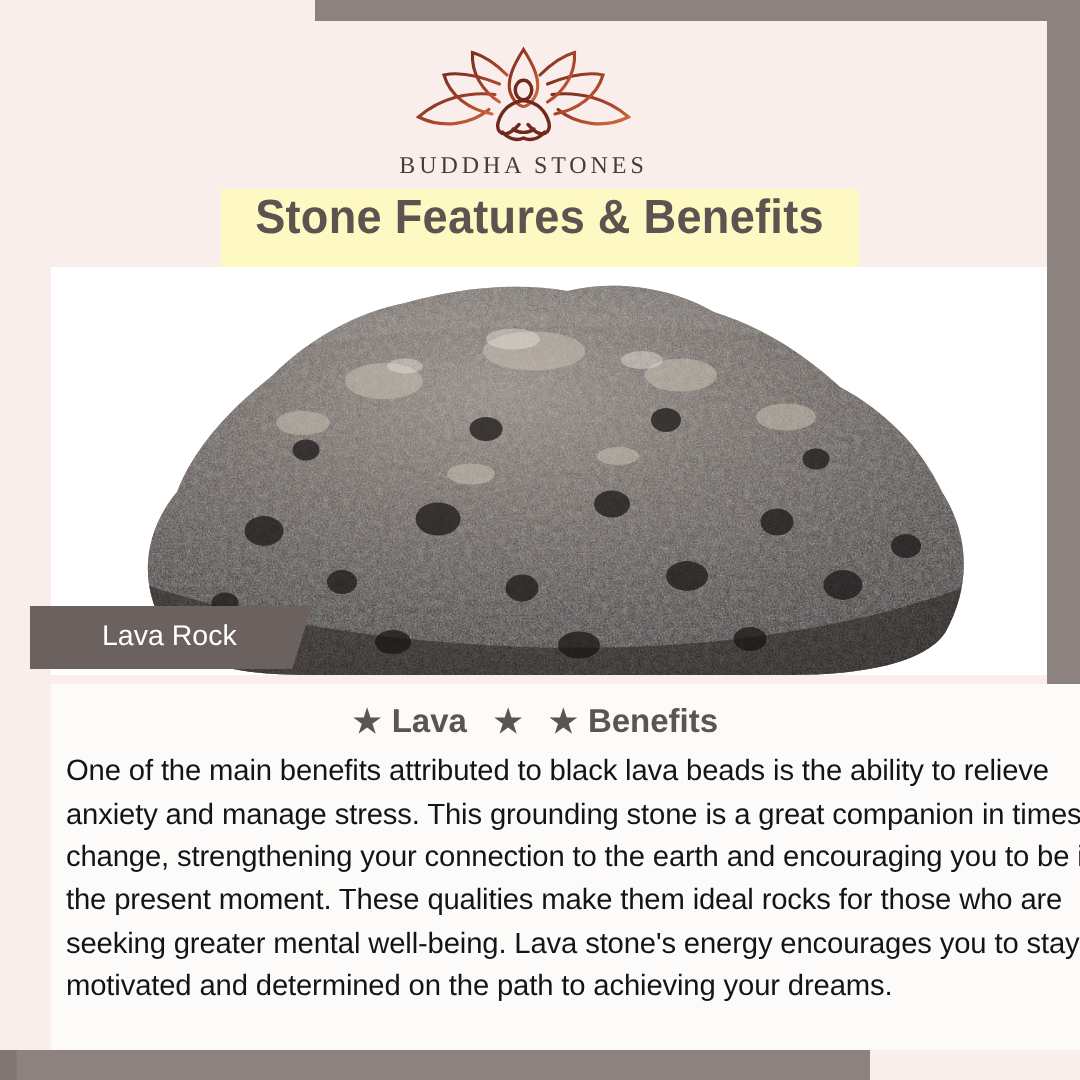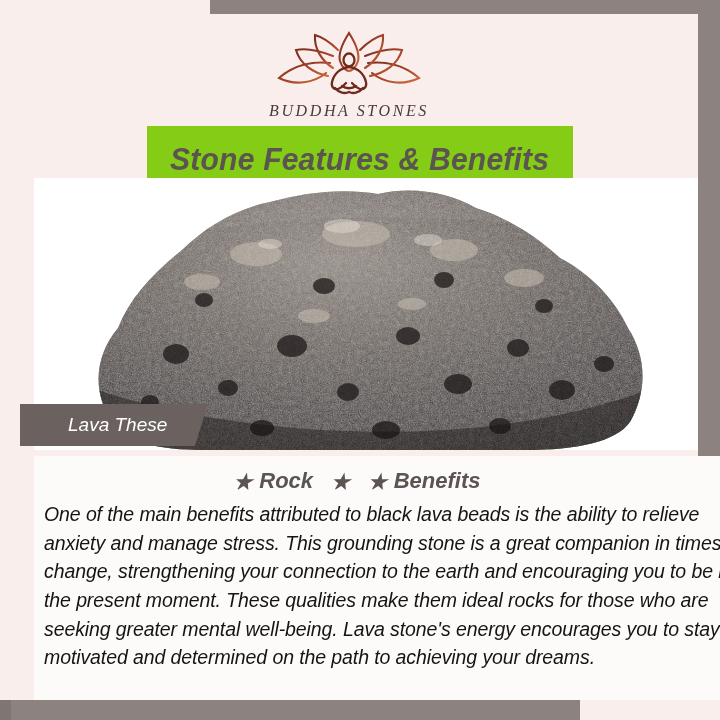--- a/index.html
+++ b/index.html
@@ -11,21 +11,20 @@
   body {
     font-family: "Liberation Sans", sans-serif;
   }
 
   .poster {
     position: relative;
     width: 720px;
     height: 720px;
     overflow: hidden;
     background: #faeeec;
-    font-style: italic;
   }
 
   
   .frame-band {
     position: absolute;
     background: #8c8280;
     z-index: 1;
   }
   .frame-top-right {
     top: 0;
@@ -122,24 +121,24 @@
     font-weight: 400;
   }
 
   
   .title-banner {
     position: absolute;
     top: 126px;
     left: 147px;
     width: 426px;
     height: 52px;
-    background: #84cc16;
+    background: #fef9c3;
     z-index: 7;
     display: flex;
-    align-items: flex-end;
+    align-items: flex-start;
     justify-content: center;
   }
   .title-text {
     font-family: "Liberation Sans Narrow", "Liberation Sans", sans-serif;
     font-size: 32px;
     font-weight: bold;
     color: #5b5450;
     letter-spacing: .2px;
     white-space: nowrap;
     transform: scaleX(.94);
@@ -360,28 +359,28 @@
           <ellipse cx="372" cy="62" rx="14" ry="6"></ellipse>
         </g>
 
         <path d="M0 272 L620 272 L620 200 C 520 246, 380 262, 240 250 C 140 242, 60 222, 0 196 Z" fill="#15100f" opacity="0.42"></path>
         <path d="M0 0 L620 0 L620 70 C 480 40, 300 28, 150 52 C 90 62, 40 78, 0 96 Z" fill="#ffffff" opacity="0.06"></path>
       </g>
     </svg>
   </div>
 
   <div class="rock-caption">
-    <span>Lava These</span>
+    <span>Lava Rock</span>
   </div>
 
   <div class="content">
     <div class="benefits">
       <div class="benefit">
         <span class="star">★</span>
-        <span>Rock</span>
+        <span>Lava</span>
       </div>
       <div class="benefit">
         <span class="star">★</span>
       </div>
       <div class="benefit">
         <span class="star">★</span>
         <span>Benefits</span>
       </div>
     </div>
     <p class="body-text">One of the main benefits attributed to black lava beads is the ability to relieve anxiety and manage stress. This grounding stone is a great companion in times of change, strengthening your connection to the earth and encouraging you to be in the present moment. These qualities make them ideal rocks for those who are seeking greater mental well-being. Lava stone's energy encourages you to stay motivated and determined on the path to achieving your dreams.</p>

